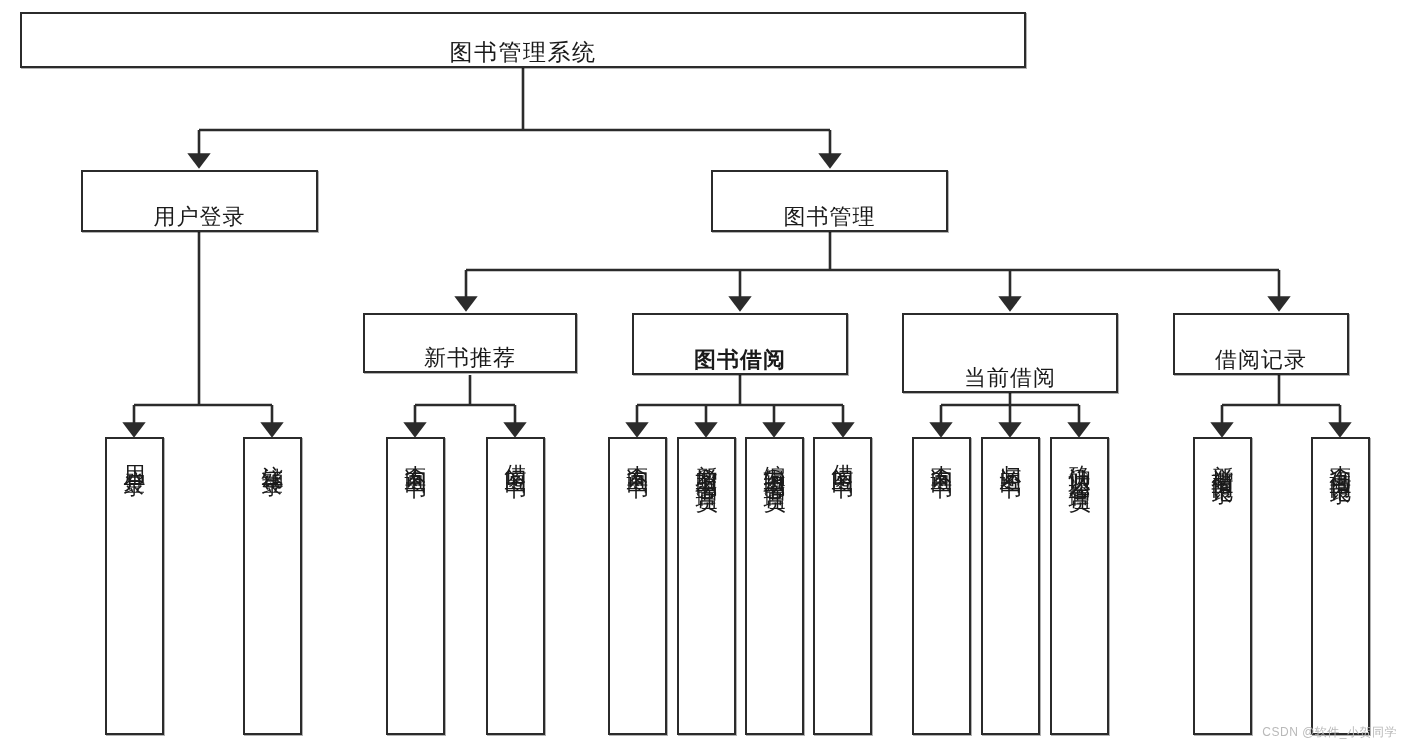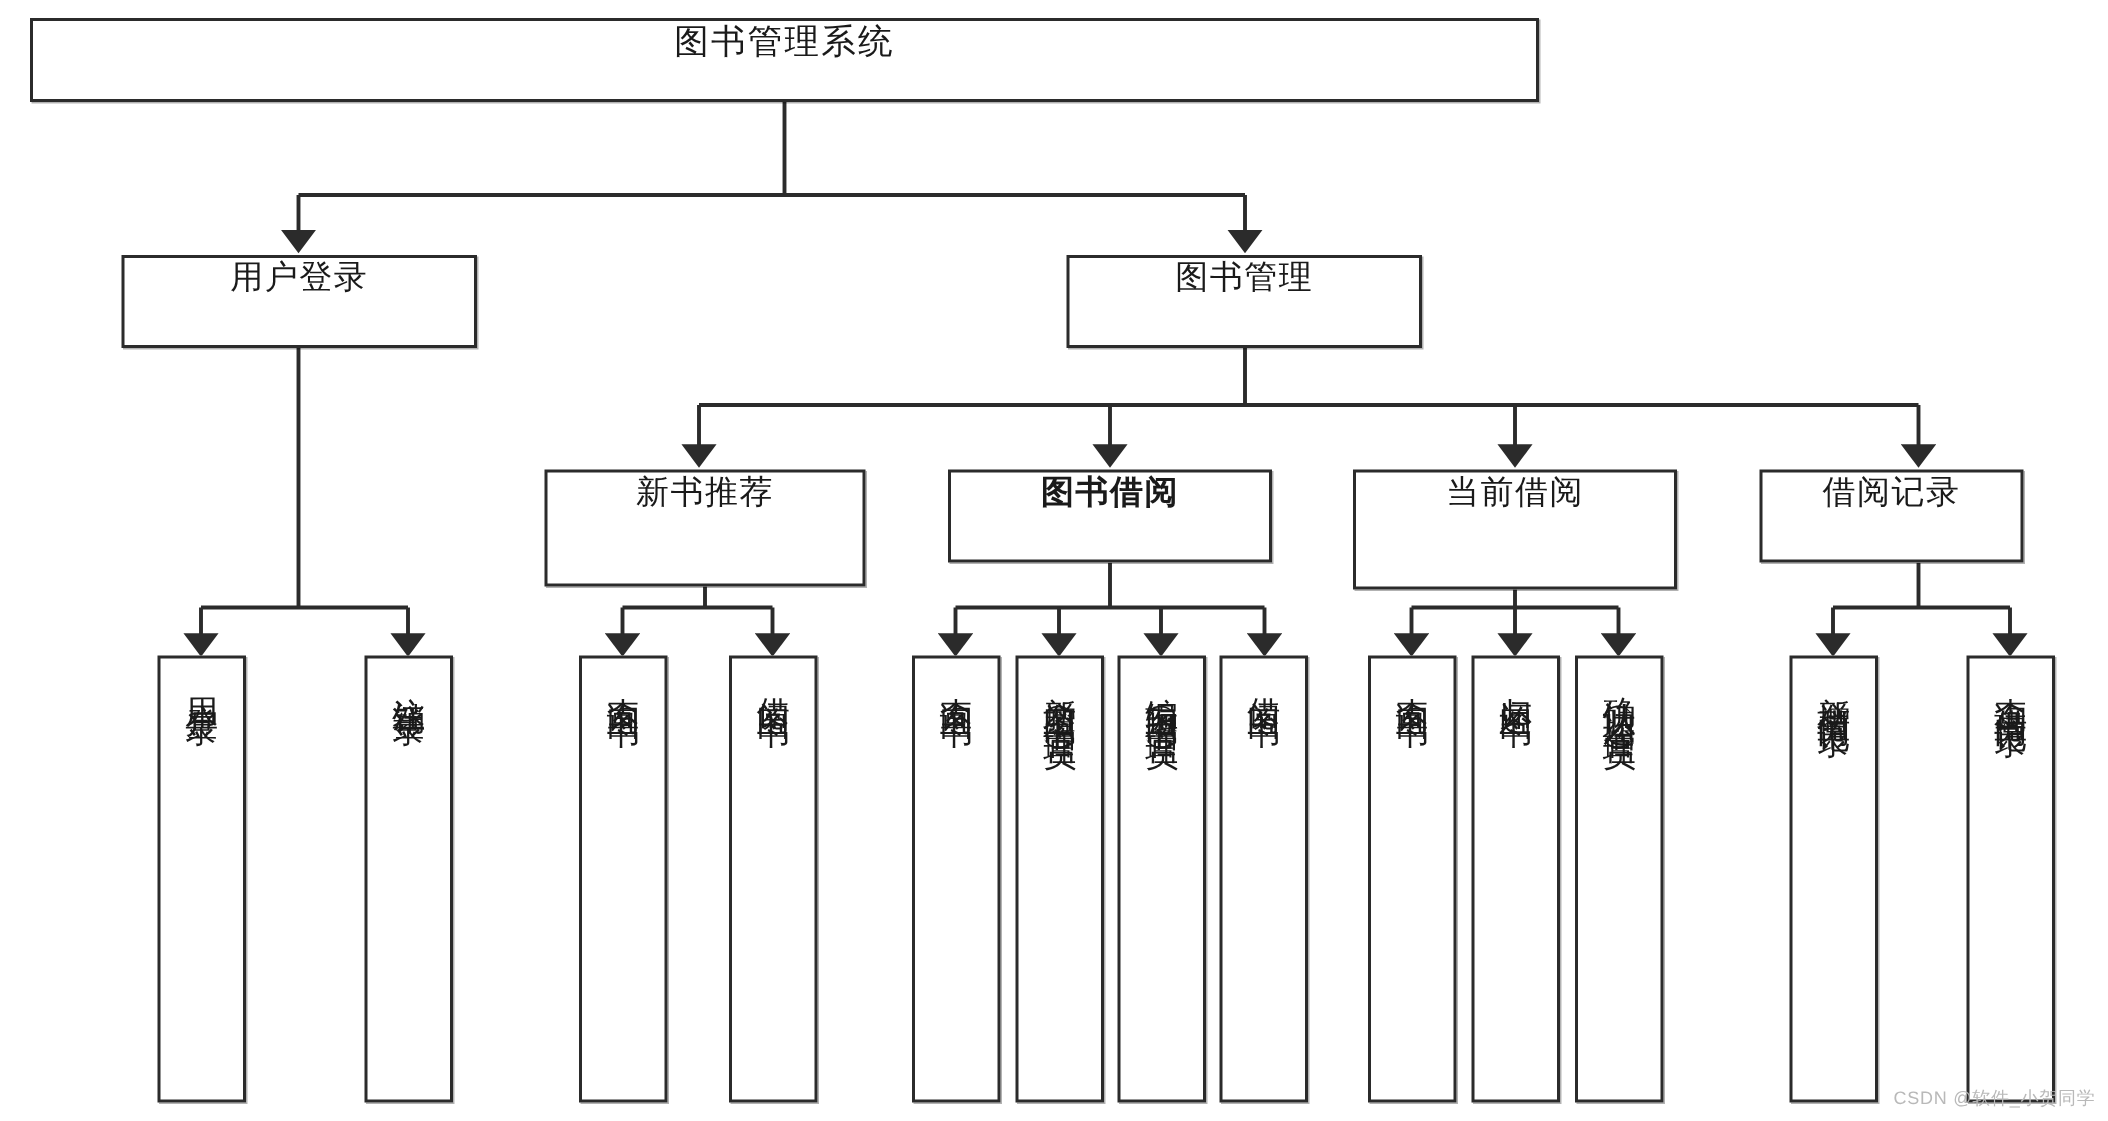--- a/index.html
+++ b/index.html
@@ -13,21 +13,21 @@
   #canvas{position:relative;width:1405px;height:747px;}
 
   svg#edges{position:absolute;left:0;top:0;width:1405px;height:747px;pointer-events:none;}
 
   .node{
     position:absolute;
     box-sizing:border-box;
     background:#ffffff;
     border:2px solid #2b2b2b;
     display:flex;
-    align-items:flex-start;
+    align-items:flex-end;
     justify-content:center;
     color:#1a1a1a;
     box-shadow:1px 1px 0 rgba(0,0,0,.30);
   }
   .node .lbl{
     display:block;
     text-align:center;
     line-height:1.18;
     white-space:nowrap;
   }
@@ -119,21 +119,21 @@
   </div>
 
   <div class="node h-node" style="left:81px;top:170px;width:237px;height:62px;">
     <span class="lbl">用户登录</span>
   </div>
 
   <div class="node h-node" style="left:711px;top:170px;width:237px;height:62px;">
     <span class="lbl">图书管理</span>
   </div>
 
-  <div class="node h-node" style="left:363px;top:313px;width:214px;height:78px;">
+  <div class="node h-node" style="left:363px;top:313px;width:214px;height:60px;">
     <span class="lbl">新书推荐</span>
   </div>
 
   <div class="node h-node" style="left:632px;top:313px;width:216px;height:62px;font-weight:bold;">
     <span class="lbl">图书借阅</span>
   </div>
 
   <div class="node h-node" style="left:902px;top:313px;width:216px;height:80px;">
     <span class="lbl">当前借阅</span>
   </div>

